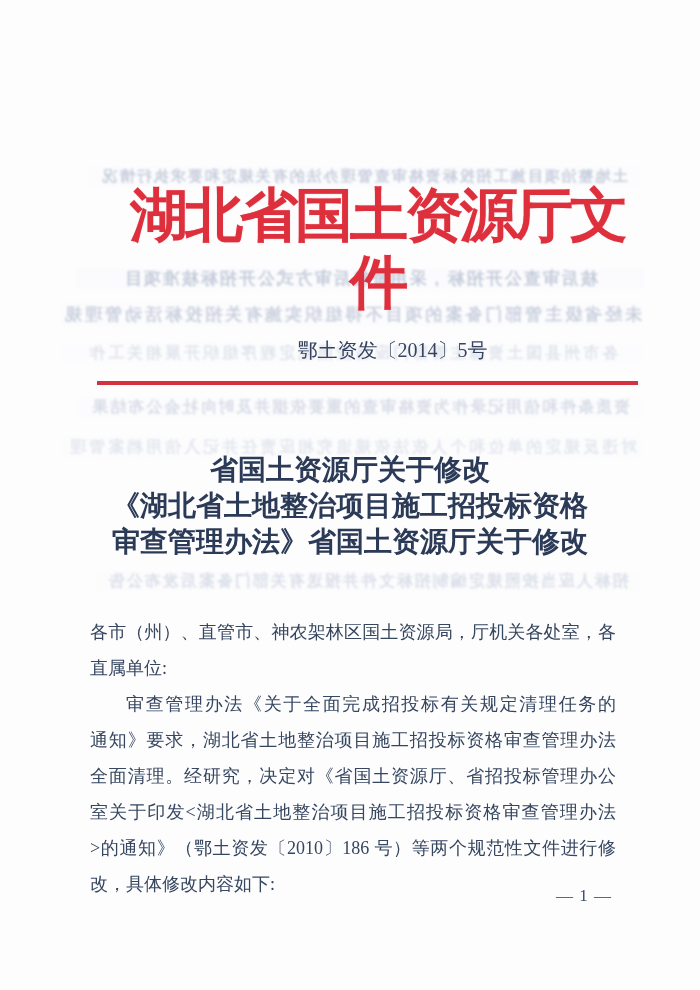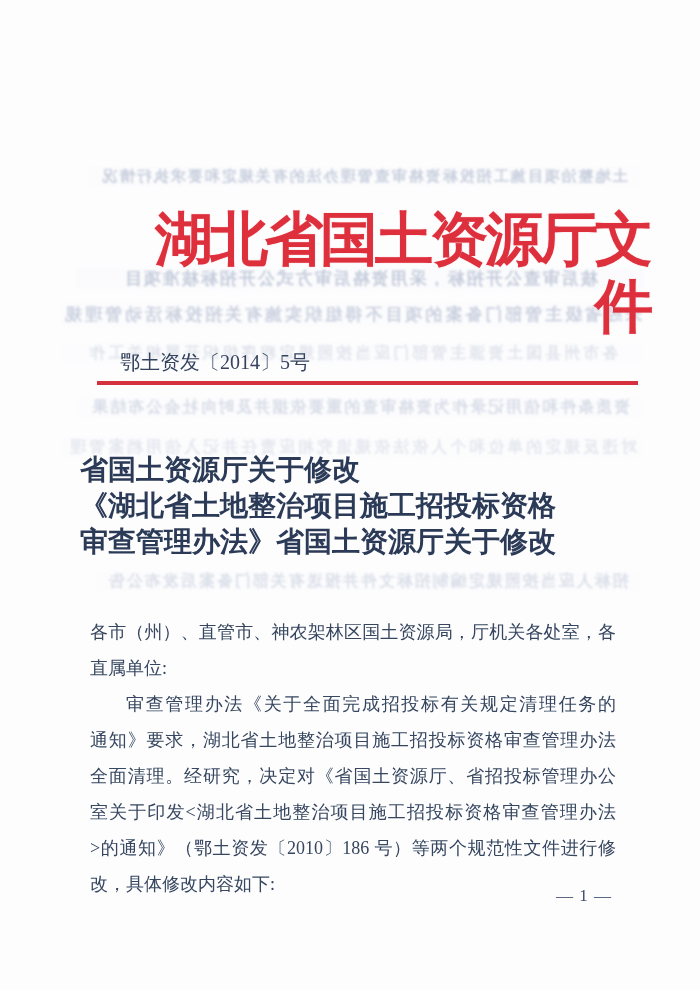--- a/index.html
+++ b/index.html
@@ -27,45 +27,45 @@
   .b1{top:267px;left:75px;width:570px;font-size:17px;letter-spacing:2px;opacity:.36;}
   .b2{top:303px;left:62px;width:580px;font-size:17px;letter-spacing:3px;opacity:.32;}
   .b3{top:343px;left:62px;width:580px;font-size:16px;letter-spacing:3px;opacity:.18;}
   .b4{top:397px;left:75px;width:570px;font-size:16px;letter-spacing:2px;opacity:.24;}
   .b5{top:437px;left:62px;width:580px;font-size:16px;letter-spacing:3px;opacity:.16;}
   .b6{top:571px;left:95px;width:545px;font-size:16px;letter-spacing:2px;opacity:.22;}
   
   .letterhead{
     position:absolute;
     top:183px;left:105px;width:545px;
-    text-align:right;
+    text-align:center;
     font-size:58px;line-height:1.15;
     font-weight:bold;
     letter-spacing:-3px;
     color:#de2f3d;
     text-shadow:0 0 1px rgba(222,47,61,.55);
-    margin-top:24px;
   }
   .doc-number{
     position:absolute;
-    top:349px;left:120px;width:545px;
-    text-align:left;
+    top:337px;left:120px;width:545px;
+    text-align:center;
     font-size:20px;
     color:#35435e;
   }
   .red-rule{
     position:absolute;
     top:381px;left:97px;width:541px;height:3px;
     background:#d5303e;
     border-bottom:1px solid rgba(213,48,62,.45);
   }
   
   .doc-title{
     position:absolute;
     top:452px;left:80px;width:540px;
+    text-align:center;
     color:#2b3a56;
     font-weight:bold;
     font-size:28px;
     line-height:36px;
     letter-spacing:0px;
   }
   
   .body-text{
     position:absolute;
     top:598px;left:90px;width:526px;

